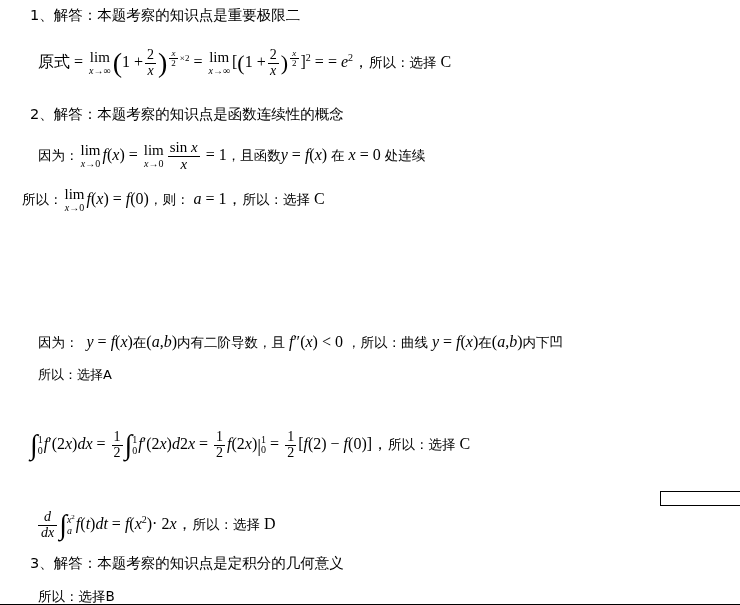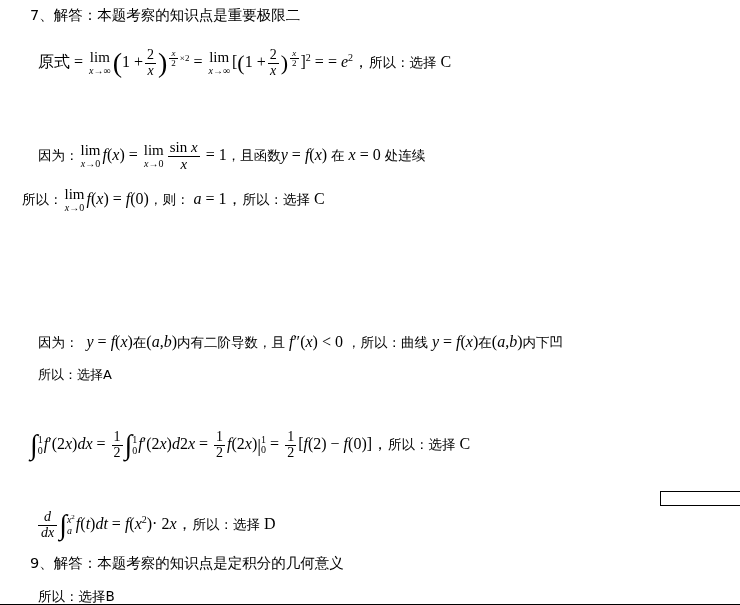--- a/index.html
+++ b/index.html
@@ -146,26 +146,27 @@
   .edge-v {
     position: absolute;
     border-left: 1px solid #000000;
   }
 </style>
 </head>
 <body>
 
 <div class="page">
 
-  <div class="line cn" style="left:30px; top:8px;">7、解答：本题考察的知识点是重要极限二</div>
+  <div class="line cn" style="left:30px; top:8px;">1、解答：本题考察的知识点是重要极限二</div>
 
   <div class="line mathline" style="left:38px; top:48px;">
     <span>原式</span><span class="op"> = </span><span class="lim"><span class="top">lim</span><span class="bot"><i class="v">x</i>→∞</span></span><span class="paren-big">(</span><span class="op">1 +</span><span class="frac"><span class="num">2</span><span class="den"><i class="v">x</i></span></span><span class="paren-big">)</span><sup class="exs"><span class="frac" style="font-size:9px;"><span class="num"><i class="v">x</i></span><span class="den">2</span></span>×2</sup><span class="op"> = </span><span class="lim"><span class="top">lim</span><span class="bot"><i class="v">x</i>→∞</span></span><span class="op">[</span><span class="paren-med">(</span><span class="op">1 +</span><span class="frac"><span class="num">2</span><span class="den"><i class="v">x</i></span></span><span class="paren-med">)</span><sup class="exs"><span class="frac" style="font-size:9px;"><span class="num"><i class="v">x</i></span><span class="den">2</span></span></sup><span class="op">]</span><sup class="ex">2</sup><span class="op"> = = </span><i class="v">e</i><sup class="ex">2</sup><span class="op">，</span><span class="cn" style="font-size:13.5px;">所以：选择</span> <span>C</span>
   </div>
 
+  <div class="line cn" style="left:30px; top:107px;">2、解答：本题考察的知识点是函数连续性的概念</div>
 
   <div class="line mathline" style="left:38px; top:140px;">
     <span class="cn" style="font-size:13.5px;">因为：</span><span class="lim"><span class="top">lim</span><span class="bot"><i class="v">x</i>→0</span></span><i class="v">f</i>(<i class="v">x</i>)<span class="op"> = </span><span class="lim"><span class="top">lim</span><span class="bot"><i class="v">x</i>→0</span></span><span class="frac" style="font-size:15px;"><span class="num"><span class="op">sin</span> <i class="v">x</i></span><span class="den"><i class="v">x</i></span></span><span class="op"> = 1</span><span class="cn" style="font-size:13.5px;">，且函数</span><i class="v">y</i><span class="op"> = </span><i class="v">f</i>(<i class="v">x</i>) <span class="cn" style="font-size:13.5px;">在</span> <i class="v">x</i><span class="op"> = 0 </span><span class="cn" style="font-size:13.5px;">处连续</span>
   </div>
 
   <div class="line mathline" style="left:22px; top:187px;">
     <span class="cn" style="font-size:13.5px;">所以：</span><span class="lim"><span class="top">lim</span><span class="bot"><i class="v">x</i>→0</span></span><i class="v">f</i>(<i class="v">x</i>)<span class="op"> = </span><i class="v">f</i>(0)<span class="cn" style="font-size:13.5px;">，则：</span> <i class="v">a</i><span class="op"> = 1</span><span class="op">，</span><span class="cn" style="font-size:13.5px;">所以：选择</span> <span>C</span>
   </div>
 
 
@@ -182,21 +183,21 @@
 
   <div class="line mathline" style="left:30px; top:430px;">
     <span class="intsym">∫</span><span class="intlim"><span class="up">1</span><span class="lo">0</span></span><i class="v">f</i><span class="op">′(2</span><i class="v">x</i><span class="op">)</span><i class="v">dx</i><span class="op"> = </span><span class="frac" style="font-size:14px;"><span class="num">1</span><span class="den">2</span></span><span class="intsym">∫</span><span class="intlim"><span class="up">1</span><span class="lo">0</span></span><i class="v">f</i><span class="op">′(2</span><i class="v">x</i><span class="op">)</span><i class="v">d</i><span class="op">2</span><i class="v">x</i><span class="op"> = </span><span class="frac" style="font-size:14px;"><span class="num">1</span><span class="den">2</span></span><i class="v">f</i><span class="op">(2</span><i class="v">x</i><span class="op">)</span><span class="vbar">|</span><span class="barlim"><span class="up">1</span><span class="lo">0</span></span><span class="op"> = </span><span class="frac" style="font-size:14px;"><span class="num">1</span><span class="den">2</span></span><span class="op">[</span><i class="v">f</i><span class="op">(2) − </span><i class="v">f</i><span class="op">(0)]</span><span class="op">，</span><span class="cn" style="font-size:13.5px;">所以：选择</span> <span>C</span>
   </div>
 
 
   <div class="line mathline" style="left:38px; top:510px;">
     <span class="ddx"><span class="num"><i class="v">d</i></span><span class="den"><i class="v">dx</i></span></span><span class="intsym">∫</span><span class="intlim"><span class="up"><i class="v">x</i><sup style="font-size:7px;">2</sup></span><span class="lo"><i class="v">a</i></span></span><i class="v">f</i><span class="op">(</span><i class="v">t</i><span class="op">)</span><i class="v">dt</i><span class="op"> = </span><i class="v">f</i><span class="op">(</span><i class="v">x</i><sup class="ex">2</sup><span class="op">)· 2</span><i class="v">x</i><span class="op">，</span><span class="cn" style="font-size:13.5px;">所以：选择</span> <span>D</span>
   </div>
 
-  <div class="line cn" style="left:30px; top:556px;">9、解答：本题考察的知识点是定积分的几何意义</div>
+  <div class="line cn" style="left:30px; top:556px;">3、解答：本题考察的知识点是定积分的几何意义</div>
 
   <div class="line cn" style="left:38px; top:590px; font-size:13.5px;">
     <span>所以：选择</span><span>B</span>
   </div>
 
   <div class="edge-mark" style="left:660px; top:491px; width:80px;"></div>
   <div class="edge-mark" style="left:660px; top:505px; width:80px;"></div>
   <div class="edge-v" style="left:660px; top:491px; height:14px;"></div>
   <div class="edge-mark" style="left:0px; top:604px; width:740px;"></div>
 

